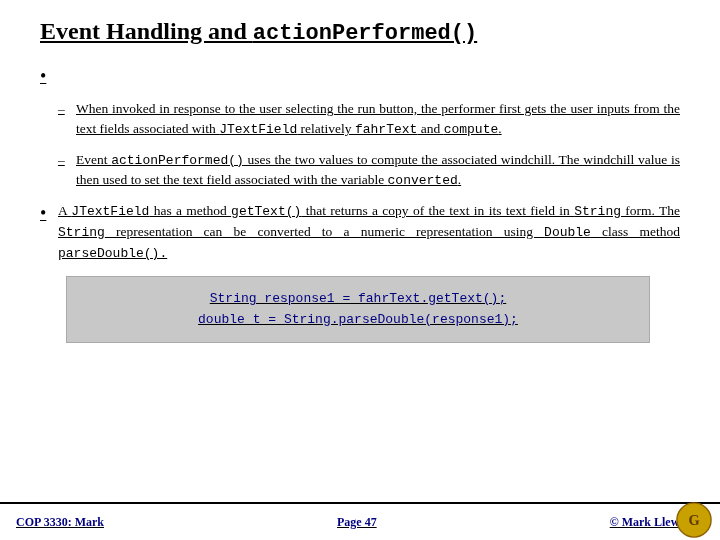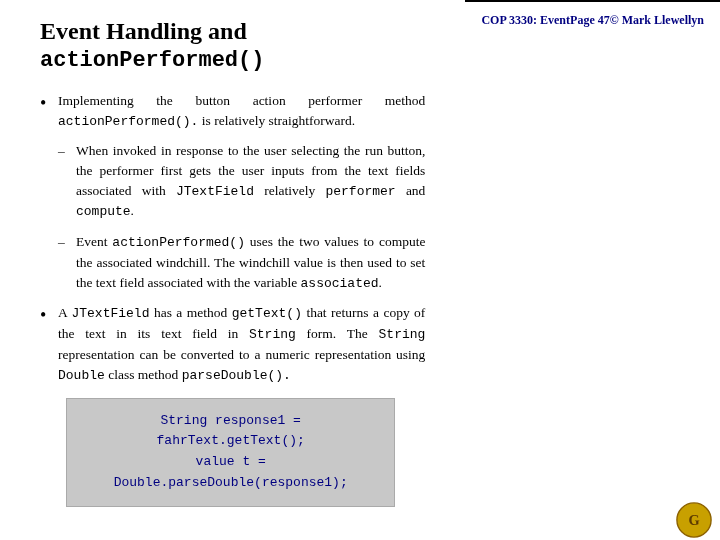--- a/index.html
+++ b/index.html
@@ -8,22 +8,23 @@
       height: 540px;
       background: #ffffff;
       font-family: 'Times New Roman', Times, serif;
       font-size: 14px;
       overflow: hidden;
     }
     .page {
       width: 720px;
       height: 540px;
       display: flex;
-      flex-direction: row;
+      flex-direction: column;
       position: relative;
+      text-decoration: underline;
     }
     .main-content {
       flex: 1;
       padding: 18px 40px 10px 40px;
     }
     .title {
       font-size: 24px;
       font-weight: bold;
       margin-bottom: 18px;
       color: #000;
@@ -120,58 +121,55 @@
 
 <div class="page">
   <div class="main-content">
 
     <div class="title">
       <span>Event Handling and </span><span class="mono">actionPerformed()</span>
     </div>
 
     <div class="bullet-item">
       <span class="bullet-dot">•</span>
-      <span class="bullet-text">
-        <span>Implementing   the   button   action   performer   method </span><span class="mono">actionPerformed().</span><span> is relatively straightforward.</span>
-      </span>
     </div>
 
     <div class="sub-bullets">
 
       <div class="sub-bullet-item">
         <span class="sub-bullet-dash">–</span>
         <span class="sub-bullet-text">
-          <span>When invoked in response to the user selecting the run button, the performer first gets the user inputs from the text fields associated with </span><span class="mono">JTextField</span><span> relatively </span><span class="mono">performer</span><span> and </span><span class="mono">compute</span><span>.</span>
+          <span>When invoked in response to the user selecting the run button, the performer first gets the user inputs from the text fields associated with </span><span class="mono">JTextField</span><span> relatively </span><span class="mono">fahrText</span><span> and </span><span class="mono">compute</span><span>.</span>
         </span>
       </div>
 
       <div class="sub-bullet-item">
         <span class="sub-bullet-dash">–</span>
         <span class="sub-bullet-text">
-          <span>Event </span><span class="mono">actionPerformed()</span><span> uses the two values to compute the associated windchill.  The windchill value is then used to set the text field associated with the variable </span><span class="mono">associated</span><span>.</span>
+          <span>Event </span><span class="mono">actionPerformed()</span><span> uses the two values to compute the associated windchill.  The windchill value is then used to set the text field associated with the variable </span><span class="mono">converted</span><span>.</span>
         </span>
       </div>
     </div>
 
     <div class="bullet-item">
       <span class="bullet-dot">•</span>
       <span class="bullet-text">
         <span>A </span><span class="mono">JTextField</span><span> has a method </span><span class="mono">getText()</span><span> that returns a copy of the text in its text field in </span><span class="mono">String</span><span> form.  The </span><span class="mono">String</span><span> representation can be converted to a numeric representation using </span><span class="mono">Double</span><span>  class method </span><span class="mono">parseDouble().</span>
       </span>
     </div>
 
     <div class="code-block">
       <div class="code-line">String response1 = fahrText.getText();</div>
-      <div class="code-line">value t = Double.parseDouble(response1);</div>
+      <div class="code-line">double t = String.parseDouble(response1);</div>
     </div>
 
   </div>
 
   <div class="footer">
-    <span class="footer-left">COP 3330:  Event</span>
+    <span class="footer-left">COP 3330:  Mark</span>
     <span class="footer-center">Page 47</span>
     <span class="footer-right">© Mark Llewellyn</span>
 
     <svg class="footer-logo" viewBox="0 0 40 40" xmlns="http://www.w3.org/2000/svg">
       <circle cx="20" cy="20" r="19" fill="#c8a000" stroke="#8b6000" stroke-width="1.5"></circle>
       <text x="20" y="26" text-anchor="middle" font-size="16" font-weight="bold" fill="#5c3a00" font-family="serif">G</text>
     </svg>
   </div>
 </div>
 

